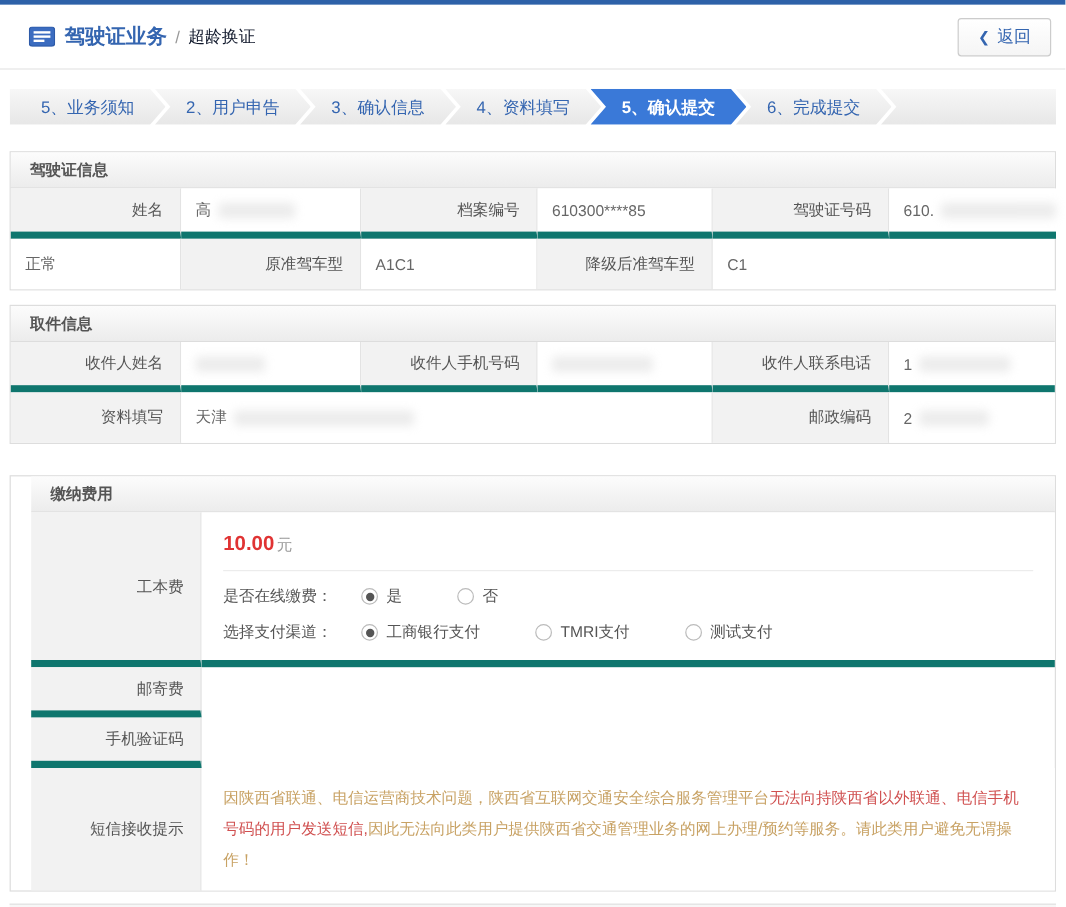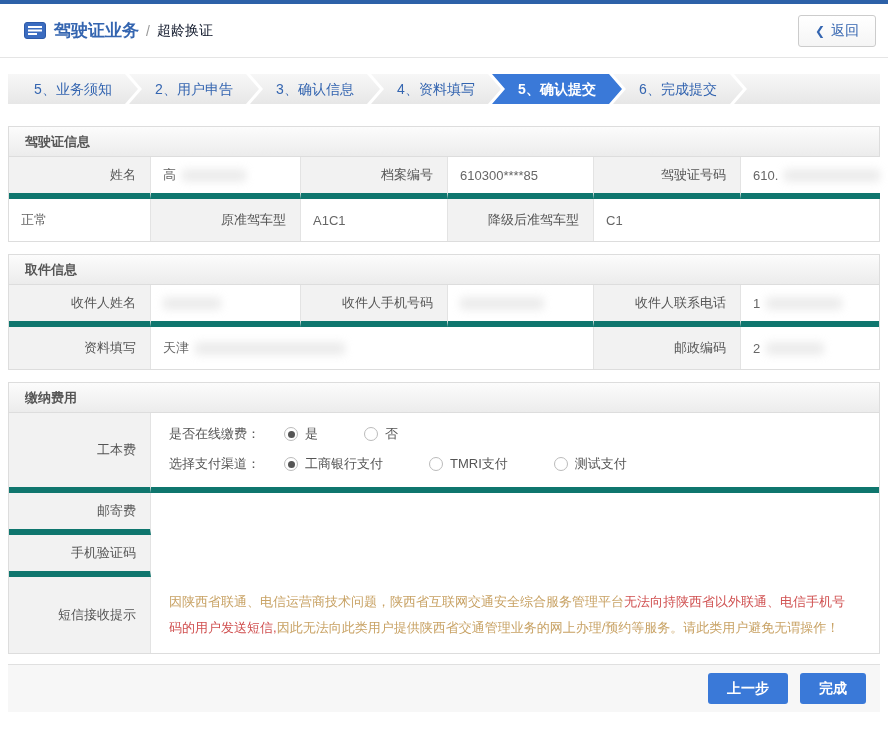--- a/index.html
+++ b/index.html
@@ -25,21 +25,21 @@
     background:linear-gradient(#f7f7f7,#e7e7e7);
     clip-path:polygon(0 0, calc(100% - 13px) 0, 100% 50%, calc(100% - 13px) 100%, 0 100%, 13px 50%); }
   .tab.first { clip-path:polygon(0 0, calc(100% - 13px) 0, 100% 50%, calc(100% - 13px) 100%, 0 100%); }
   .tab + .tab, .tab-fill { margin-left:-9px;text-align:center; }
   .tab.active { background:var(--accent,#3a79d8); color:#fff; font-weight:bold; }
   .tab-fill { flex:1; background:linear-gradient(#f7f7f7,#e7e7e7);
     clip-path:polygon(0 0, 100% 0, 100% 100%, 0 100%, 13px 50%); }
 
   
   .section { margin:0 8px; border:1px solid #ddd; }
-  .sec1 { margin-top:22px; } .sec2 { margin-top:12px; } .sec3 { margin-top:12px; }
+  .sec1 { margin-top:22px; } .sec2 { margin-top:12px; } .sec3 { margin-top:26px;padding-left:17px; }
   .sec-hd { height:30px; line-height:30px; padding-left:16px; font-size:13px; font-weight:bold; color:#555;
     background:linear-gradient(#fcfcfc,#ececec); border-bottom:1px solid #ddd; }
 
   .grid6 { display:grid; grid-template-columns:142px 150px 147px 146px 147px 1fr; }
   .grid2 { display:grid; grid-template-columns:142px 1fr; }
   .cell { min-height:42px; display:flex; align-items:center; font-size:13px; border-bottom:6px solid #0f766e; }
   .row-last .cell { border-bottom:none; }
   .lbl { background:#f2f2f2; justify-content:flex-end; padding-right:14px; color:#555; border-right:1px solid #e3e3e3; }
   .val { background:#fff; padding-left:12px; color:#666; border-right:1px solid #e3e3e3; }
   .val.endcol { border-right:none; }
@@ -167,20 +167,23 @@
     </div>
   </div>
 </div>
 
 <div class="section sec3">
   <div class="sec-hd">缴纳费用</div>
 
   <div class="grid2">
     <div class="cell lbl">工本费</div>
     <div class="cell val endcol pay-body" style="display:block;">
+      <div class="gb-price">
+        <span class="price">10.00</span><span class="unit">元</span>
+      </div>
       <div class="gb-line">
         <span>是否在线缴费：</span>
         <label class="radio">
           <span class="rb checked">
               <span class="dot"></span>
             </span>
           <span>是</span>
         </label>
         <label class="radio">
           <span class="rb"></span>

